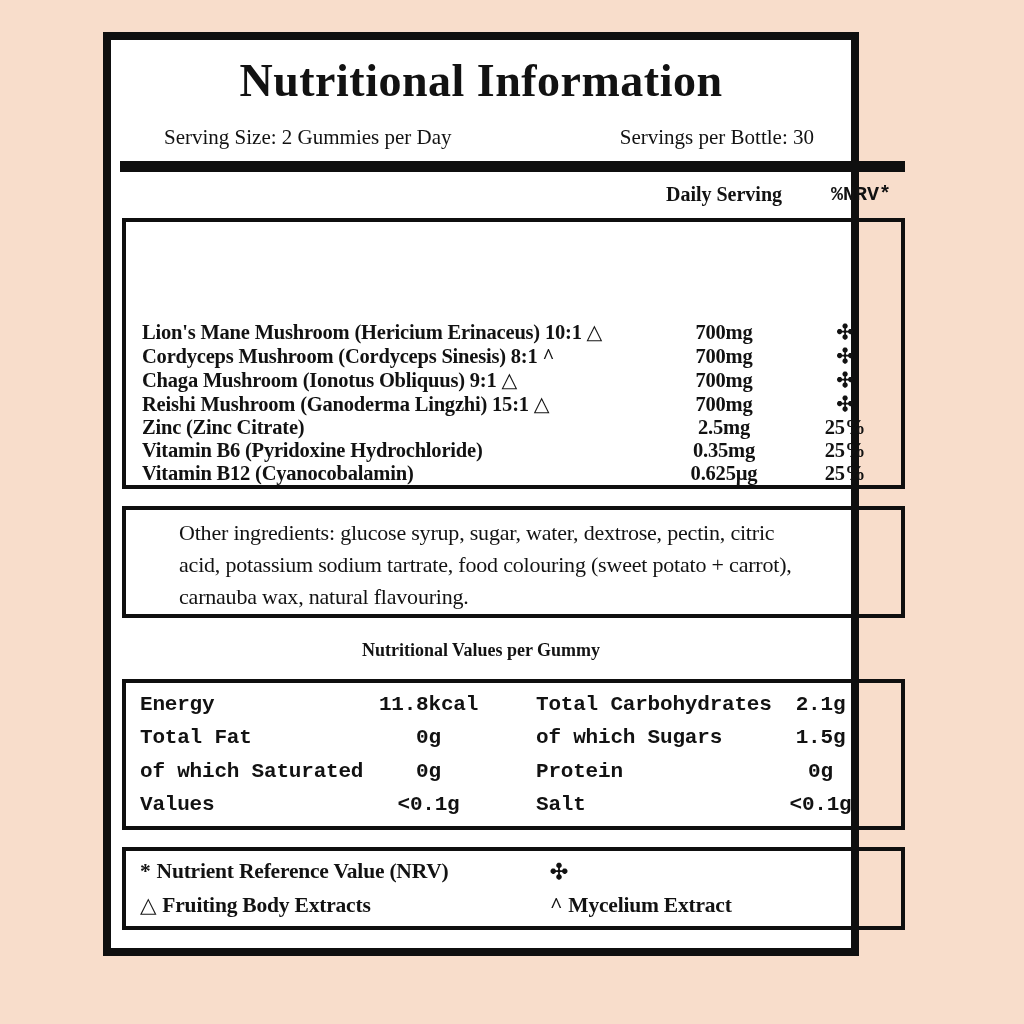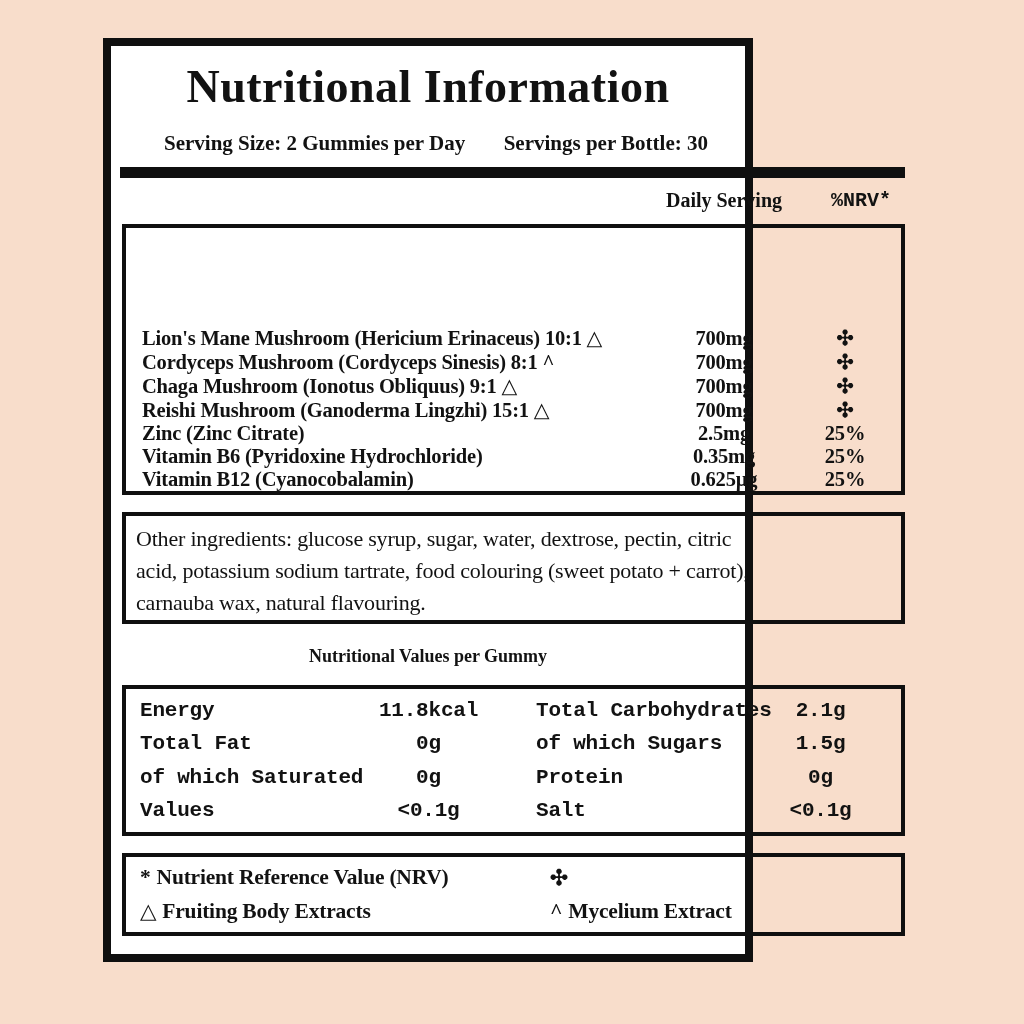--- a/index.html
+++ b/index.html
@@ -6,34 +6,34 @@
   * { margin:0; padding:0; box-sizing:border-box; }
   html,body { width:1024px; height:1024px; }
   body {
     background:#f8ddcb;
     font-family:"Liberation Serif","DejaVu Serif",serif;
     color:#121212;
   }
   .page { position:relative; width:1024px; height:1024px; overflow:hidden; }
 
   .card {
-    position:absolute; left:103px; top:38px; width:650px; height:924px;
+    position:absolute; left:103px; top:32px; width:756px; height:924px;
     background:#ffffff; border:8px solid #0f0f0f;
   }
 
   .title {
     position:absolute; top:13px; left:0; width:100%;
     text-align:center; font-size:46px; font-weight:700;
     letter-spacing:0.5px; line-height:56px; white-space:nowrap;
   }
 
   .serving-row {
     position:absolute; top:83px; left:53px; right:37px;
     display:flex; justify-content:space-between;
-    font-size:21px; font-weight:700; line-height:28px; white-space:nowrap;gap:18px;
+    font-size:21px; font-weight:400; line-height:28px; white-space:nowrap;gap:18px;
   }
 
   .divider {
     position:absolute; top:121px; left:9px; width:785px; height:11px;
     background:#0f0f0f;
   }
 
   .table-header {
     position:absolute; top:139px; left:15px; width:775px; height:30px;
     display:flex; align-items:center; padding:0 10px 0 16px;
@@ -54,21 +54,21 @@
   }
   .supp-name { flex:1; }
   .supp-amt { width:150px; text-align:center; }
   .supp-pct { width:92px; text-align:center; }
 
   .other-box {
     position:absolute; top:466px; left:11px; width:783px; height:112px;
     border:4px solid #0f0f0f; padding:7px 10px;
     font-size:22px; font-weight:400; letter-spacing:-0.2px; line-height:32px;
   }
-  .other-line { white-space:nowrap; }
+  .other-line { white-space:nowrap;margin-left:43px; }
 
   .section-heading {
     position:absolute; top:592px; left:0; width:100%;
     text-align:center; font-size:18px; font-weight:700; line-height:36px;
   }
 
   .nut-box {
     position:absolute; top:639px; left:11px; width:783px; height:151px;
     border:4px solid #0f0f0f;
     display:flex; flex-direction:column; justify-content:space-evenly;font-family:Liberation Mono, monospace;

